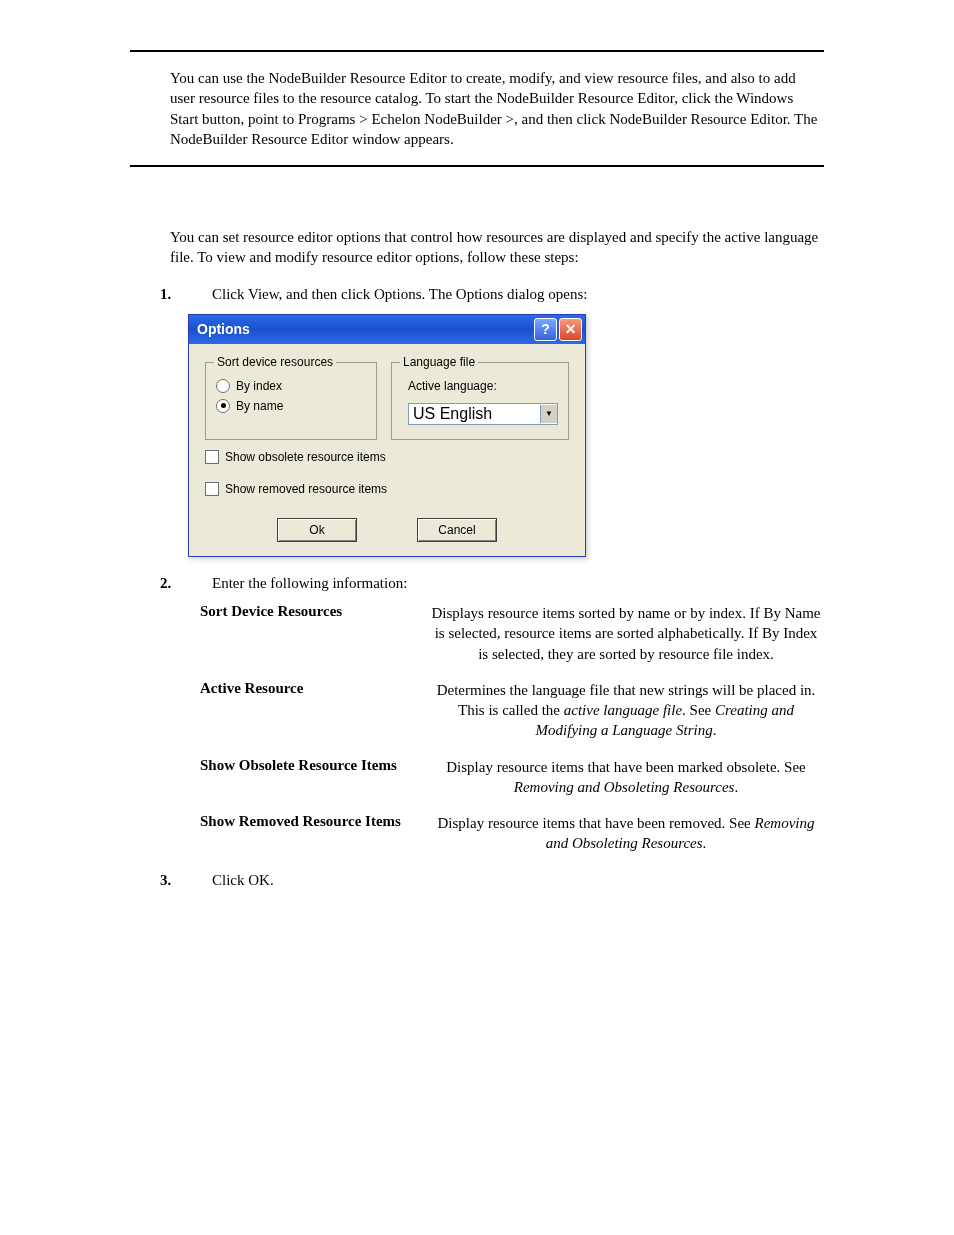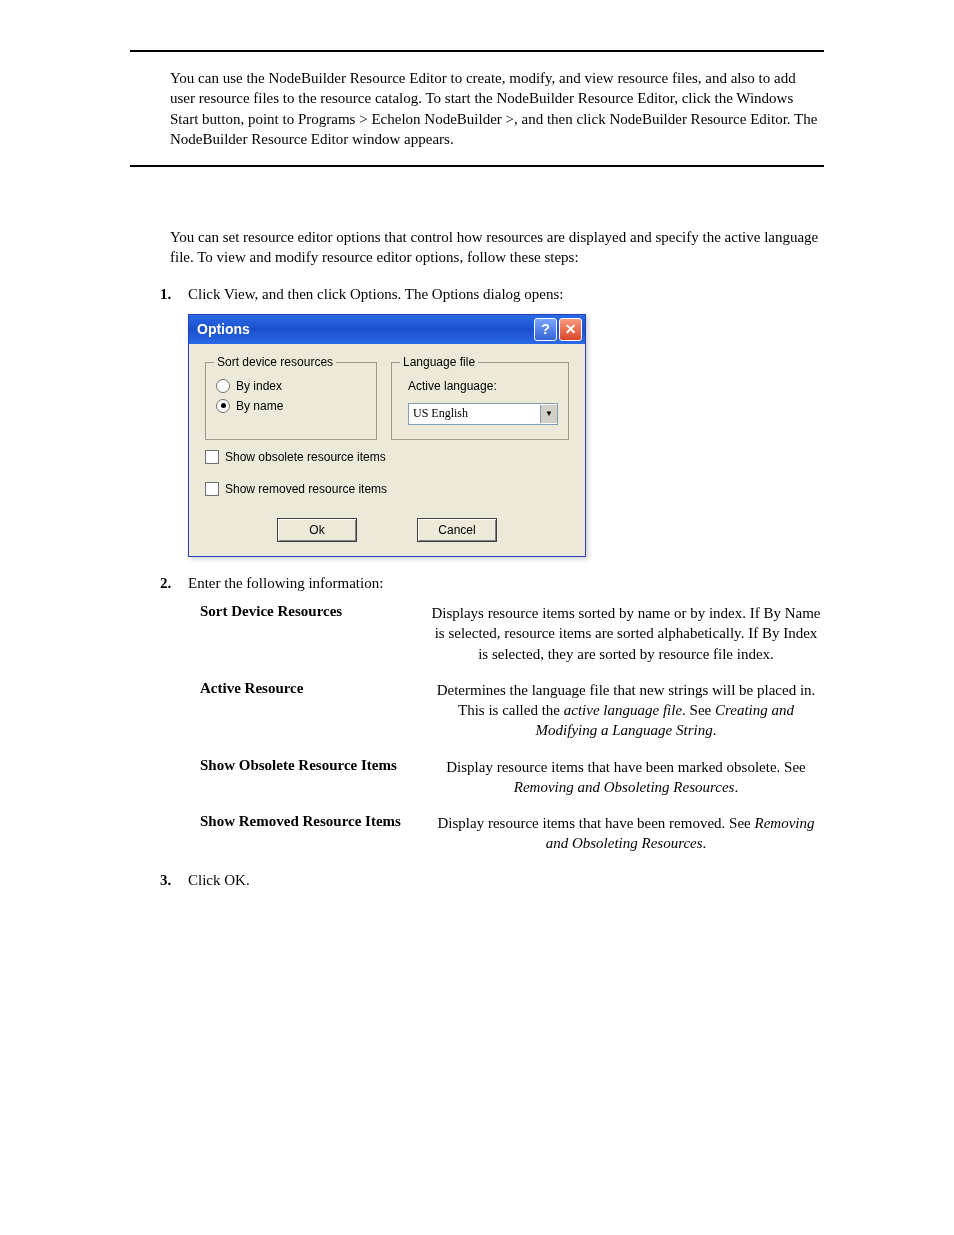--- a/index.html
+++ b/index.html
@@ -28,20 +28,21 @@
     margin: 0 0 10px 30px;
     line-height: 1.35;
   }
   .ol-num {
     width: 28px;
     flex: 0 0 28px;
     font-weight: bold;
   }
   .ol-body {
     flex: 1;
+    margin-left: 24px;
   }
   strong { font-weight: normal; }
   em { font-style: italic; }
 
   
   .dialog {
     width: 396px;
     margin: 8px 0 16px 58px;
     border: 1px solid #2a3fb5;
     box-shadow: 2px 2px 5px rgba(0,0,0,0.2);
@@ -140,22 +141,21 @@
     display: flex;
     align-items: center;
     border: 1px solid #7f9db9;
     background: #fff;
     height: 20px;
     width: 148px;
   }
   .select-text {
     flex: 1;
     padding: 0 4px;
-    font-size: 12px;
-    font-family: Liberation Serif, serif;
+    font-size: 16px;
   }
   .select-arrow {
     width: 16px;
     height: 18px;
     background: #d4d0c8;
     border-left: 1px solid #7f9db9;
     display: flex;
     align-items: center;
     justify-content: center;
     font-size: 8px;

